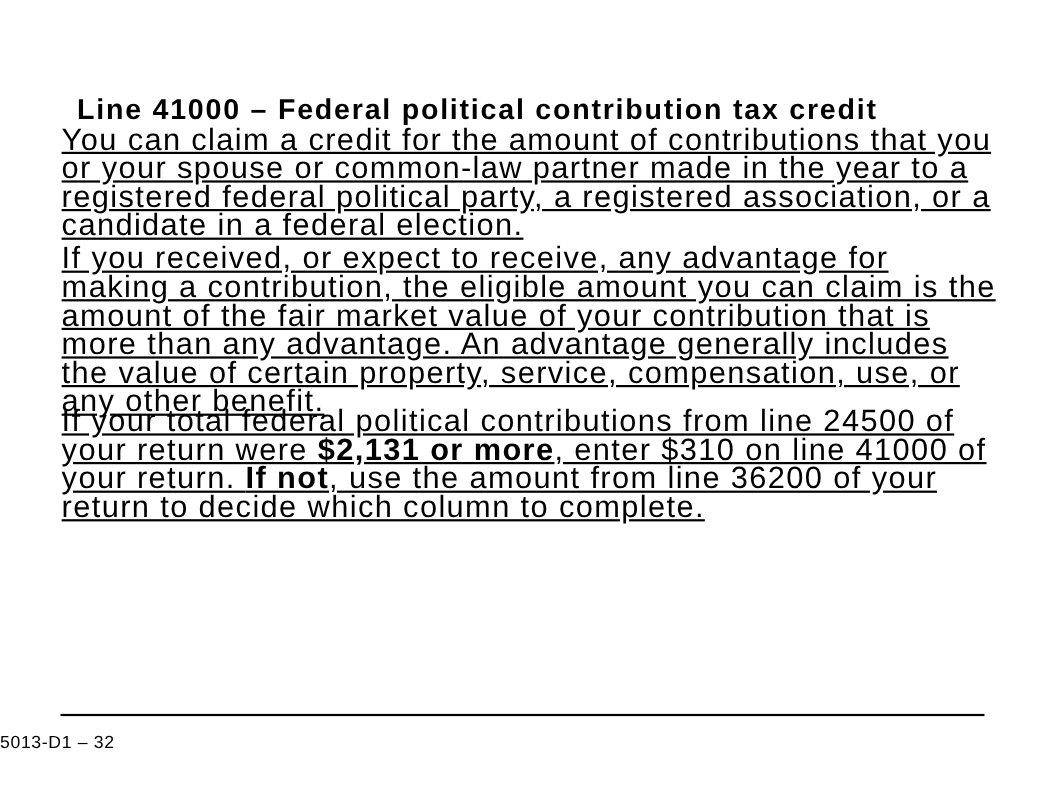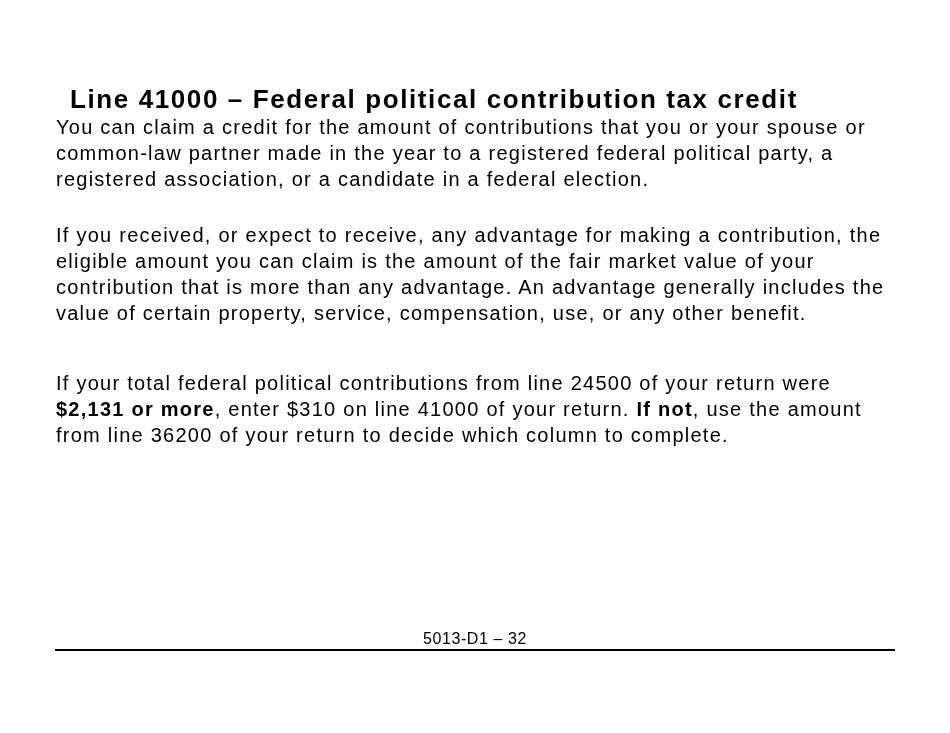--- a/index.html
+++ b/index.html
@@ -1,28 +1,28 @@
 <!DOCTYPE html>
 <html><head>
 <meta charset="utf-8">
 <style>
   html, body { margin: 0; padding: 0; background: #ffffff; }
   body { width: 950px; height: 733px; position: relative; overflow: hidden;
          font-family: "Liberation Sans", sans-serif; color: #000; }
   .page { position: absolute; left: 56px; top: 0; width: 840px; }
   h1 { position: absolute; top: 70px; left: 0; margin: 14px; font-size: 26px;
        font-weight: bold; letter-spacing: 1.6px; white-space: nowrap; }
-  .para { position: absolute; left: 0; margin: 0; font-size: 20px; line-height: 26px;
-          letter-spacing: 1.25px; width: 850px; }
+  .para { position: absolute; left: 0; margin: 0; font-size: 28px; line-height: 26px;
+          letter-spacing: 1.25px; width: 850px; text-decoration: underline; }
   .p1 { top: 114px; }
   .p2 { top: 222px; }
   .p3 { top: 370px; }
   b { font-weight: bold; }
   .rule { position: absolute; left: 55px; top: 649px; width: 840px; height: 2px; background: #000; }
-  .footer { position: absolute; top: 630px; left: 0; width: 950px; text-align: center;
+  .footer { position: absolute; top: 667px; left: 0; width: 950px; 
             font-size: 16px; letter-spacing: 0.6px; }
 </style>
 </head>
 <body>
 
 <div class="page">
   <h1>Line 41000 – Federal political contribution tax credit</h1>
   <p class="para p1">You can claim a credit for the amount of contributions that you or your spouse or common-law partner made in the year to a registered federal political party, a registered association, or a candidate in a federal election.</p>
   <p class="para p2">If you received, or expect to receive, any advantage for making a contribution, the eligible amount you can claim is the amount of the fair market value of your contribution that is more than any advantage. An advantage generally includes the value of certain property, service, compensation, use, or any other benefit.</p>
   <p class="para p3"><span>If your total federal political contributions from line 24500 of your return were </span><b>$2,131 or more</b><span>, enter $310 on line 41000 of your return. </span><b>If not</b><span>, use the amount from line 36200 of your return to decide which column to complete.</span></p>

